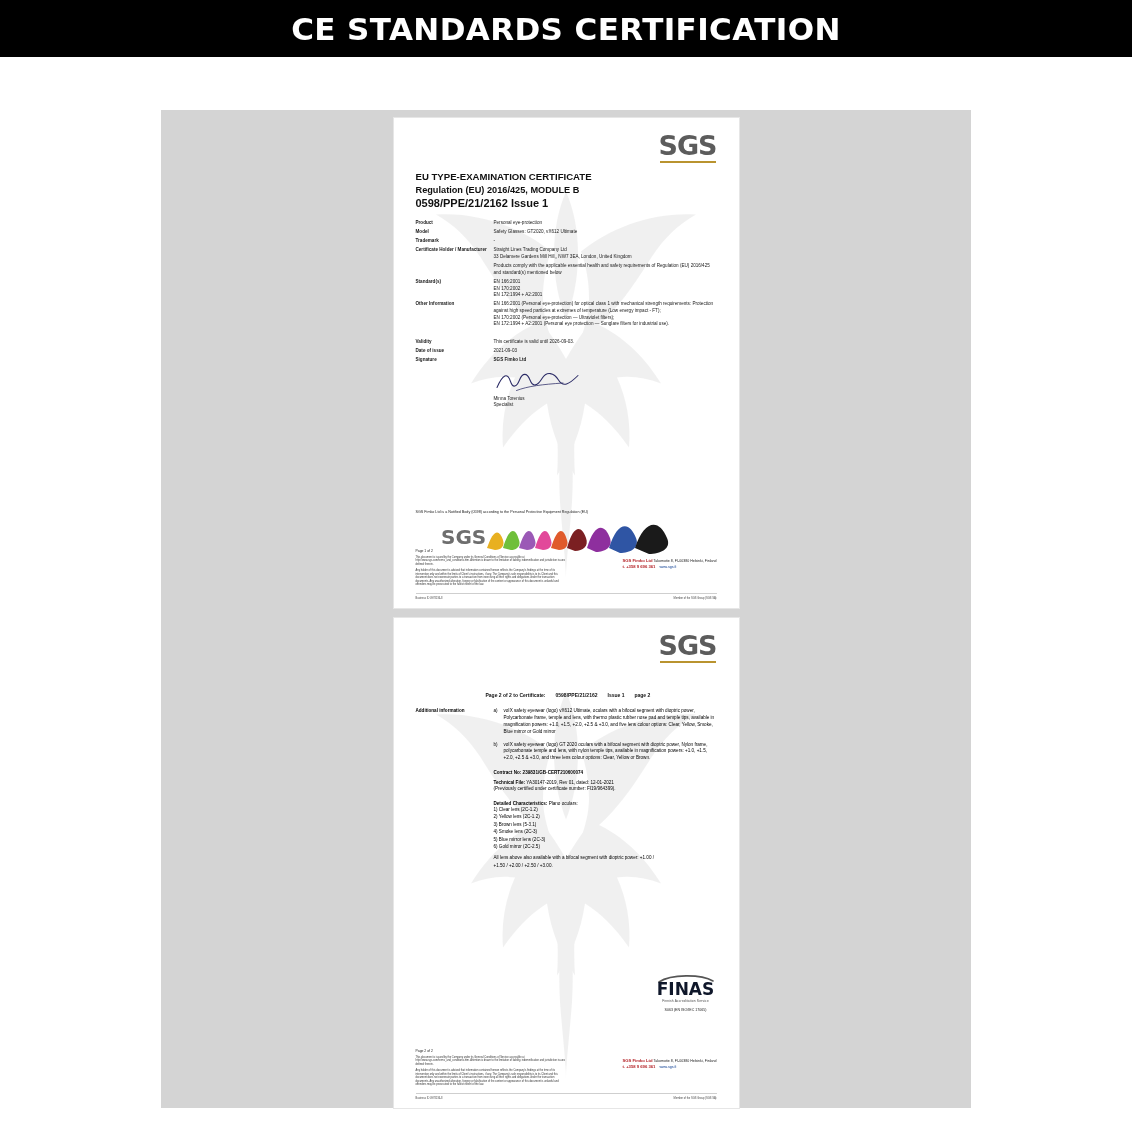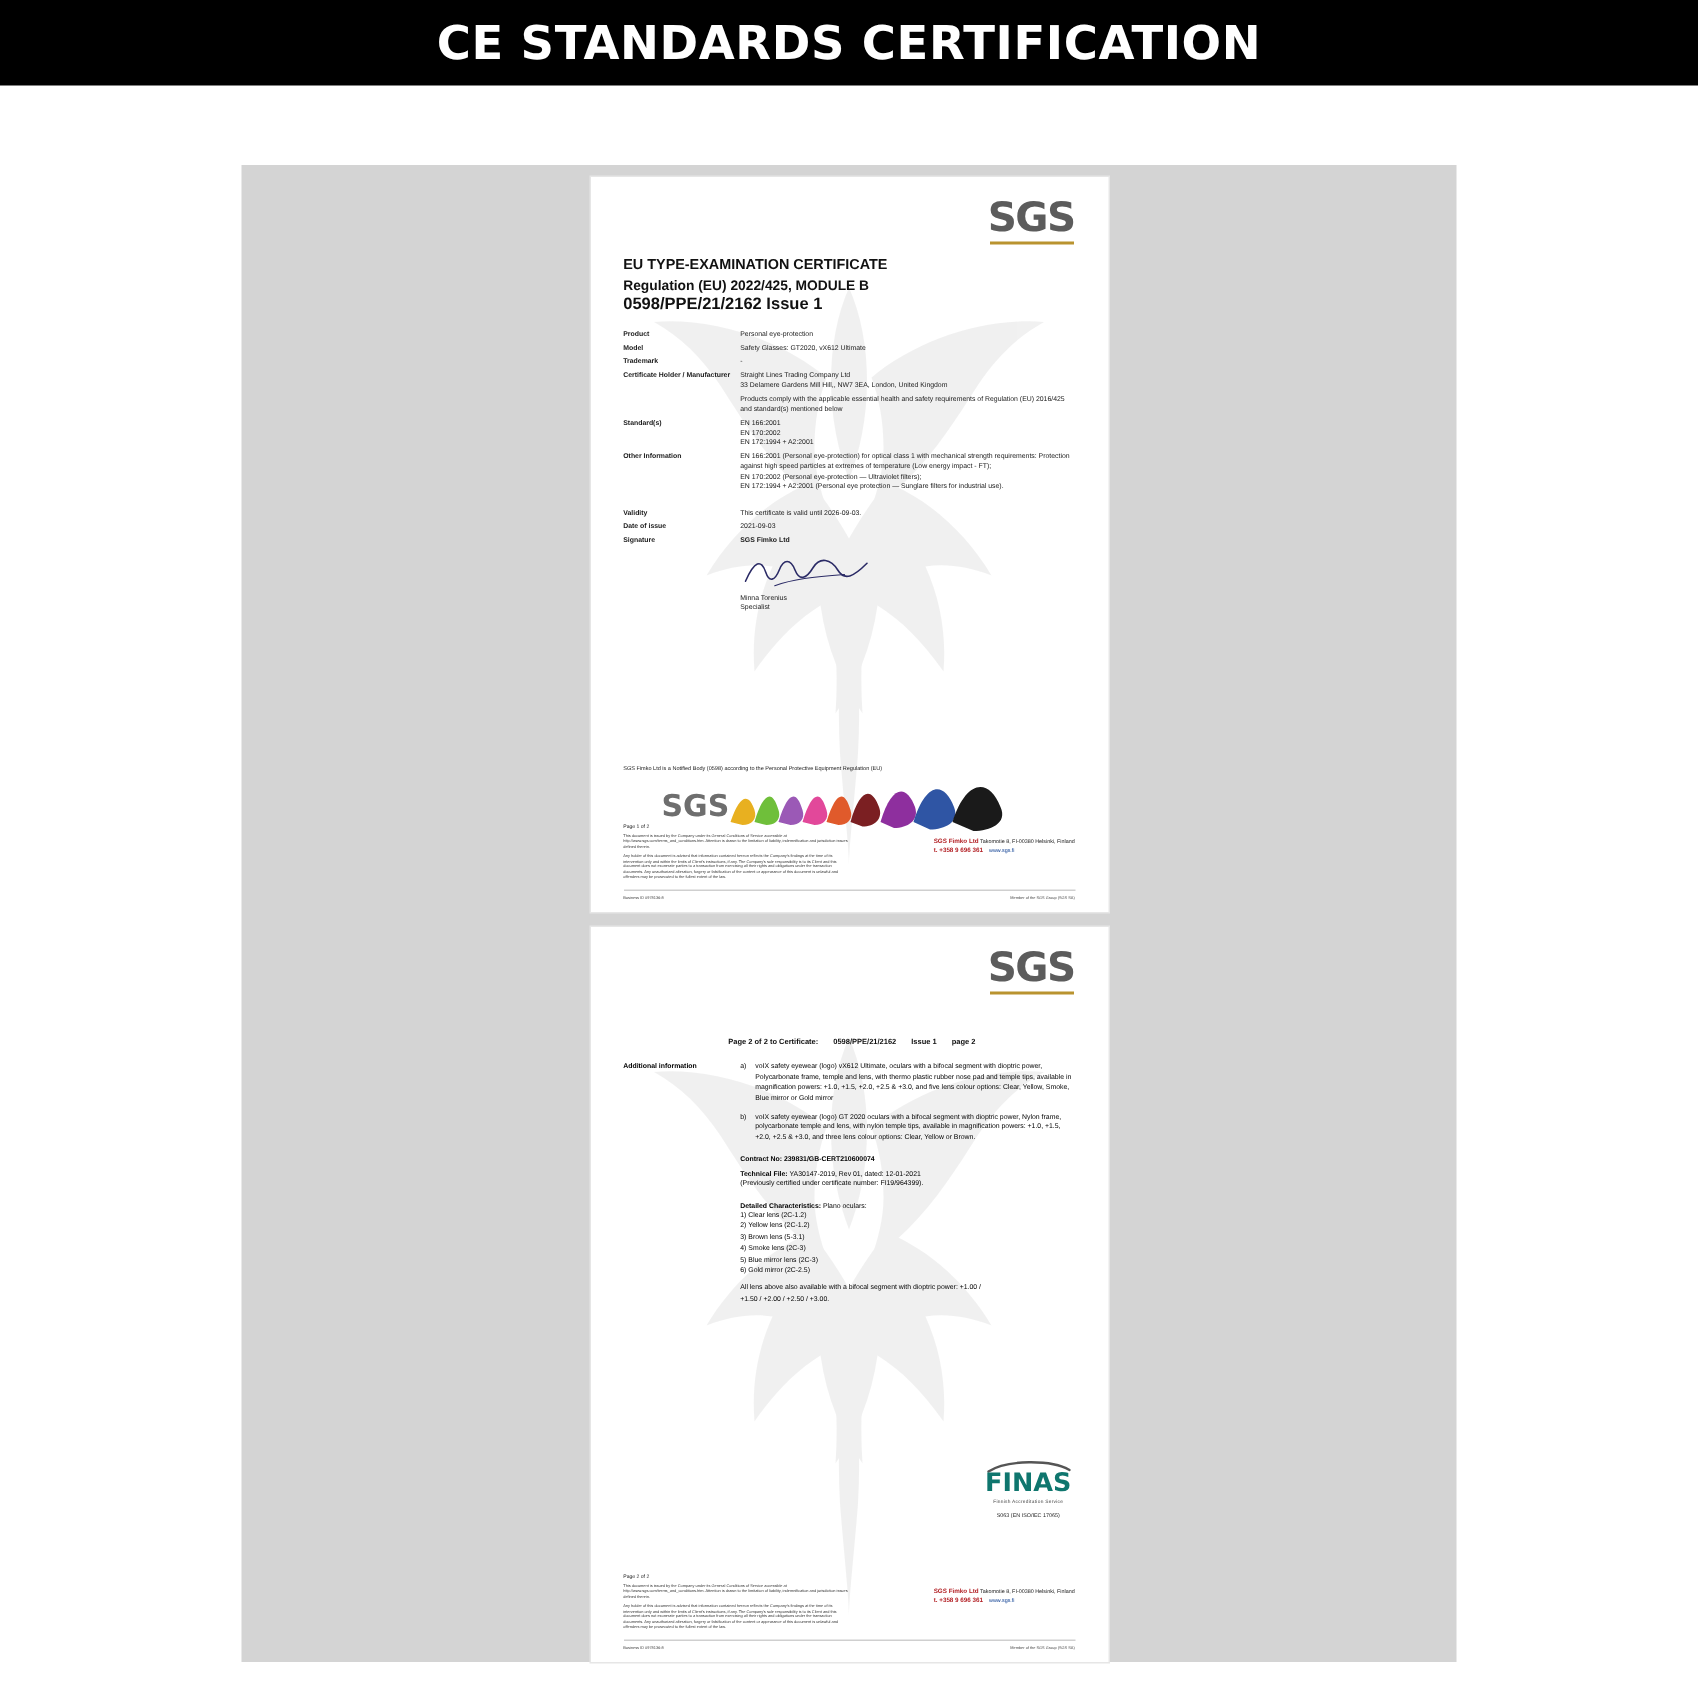--- a/index.html
+++ b/index.html
@@ -205,21 +205,21 @@
     position: absolute;
     right: 24px;
     top: 352px;
     z-index: 3;
     text-align: center;
   }
   .finas .word {
     font-family: "DejaVu Sans", sans-serif;
     font-weight: 700;
     font-size: 17px;
-    color: #0f766e;
+    color: #0f172a;
     letter-spacing: 0px;
     line-height: 1;
   }
   .finas .sub { font-size: 3.2px; color:#444; margin-top:1px; letter-spacing:0.2px;}
   .finas .code { font-size: 3.6px; color:#222; margin-top: 5px; }
   .finas .swoosh {
     width: 58px; height: 10px; margin: 0 auto 1px auto;
   }
 </style>
 </head>
@@ -250,21 +250,21 @@
 
         <div class="sgs-logo">
           <span>SGS</span>
           <span class="bar"></span>
         </div>
 
         <div class="sheet-inner">
           <div class="doc-content">
             <div class="cert-title">
               <div class="l1">EU TYPE-EXAMINATION CERTIFICATE</div>
-              <div class="l2">Regulation (EU) 2022/425, MODULE B</div>
+              <div class="l2">Regulation (EU) 2016/425, MODULE B</div>
               <div class="l3">0598/PPE/21/2162    Issue 1</div>
             </div>
 
             <table class="fields">
               <tbody>
                   <tr>
                 <td class="lab">Product</td>
                 <td class="val">Personal eye-protection</td>
               </tr>
               <tr>

